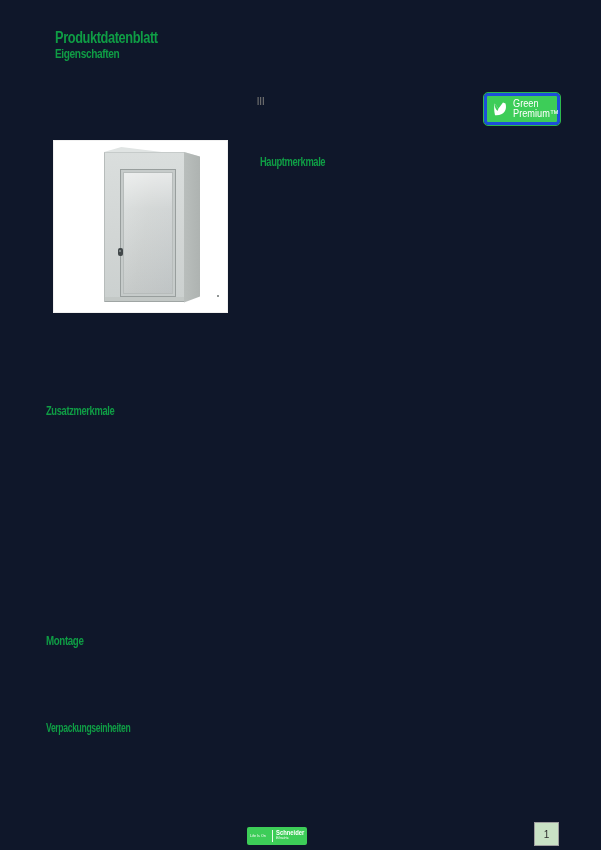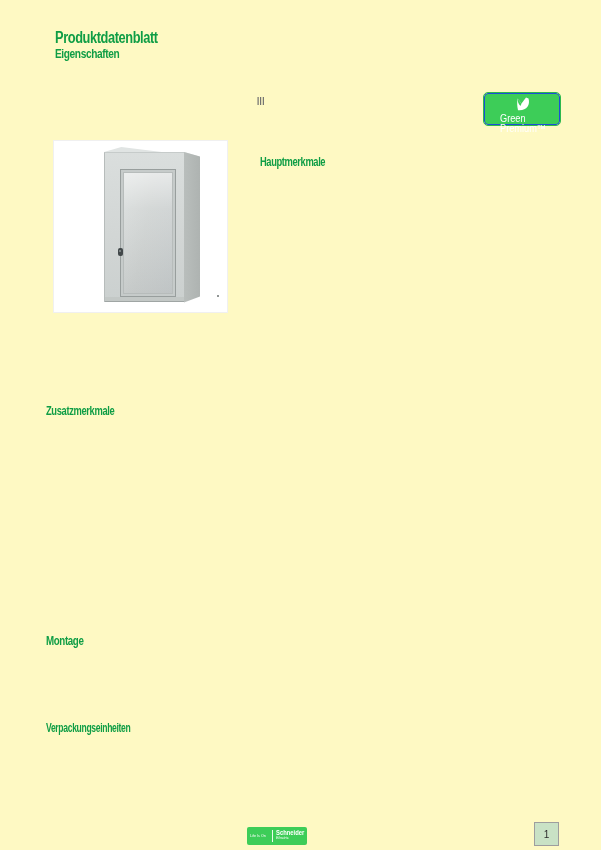--- a/index.html
+++ b/index.html
@@ -1,20 +1,20 @@
 <!DOCTYPE html>
 <html><head>
 <meta charset="utf-8">
 <style>
   html, body { margin: 0; padding: 0; background: #ffffff; }
   .page {
     position: relative;
     width: 601px;
     height: 850px;
-    background: #fef9c3;
+    background: #0f172a;
     overflow: hidden;
     font-family: "Liberation Sans", "DejaVu Sans", sans-serif;
   }
 
   
   .doc-title {
     position: absolute;
     left: 55px; top: 29px;
     color: #0f9d45;
     font-weight: bold;
@@ -51,28 +51,27 @@
     transform-origin: left top;
     white-space: nowrap;
   }
 
   
   .gp-badge {
     position: absolute;
     left: 484px; top: 93px;
     width: 76px; height: 32px;
     background: #3dcd58;
-    border: 1px solid #1d4ed8;
+    border: 3px solid #1d4ed8;
     outline: 1px solid #2db84d;
     border-radius: 4px;
     box-sizing: border-box;
     display: flex;
     align-items: center;
     padding-left: 4px;
-    flex-direction: column;
   }
   .gp-badge .leaf { width: 20px; height: 20px; flex: 0 0 auto; }
   .gp-text {
     color: #ffffff;
     font-size: 10px;
     line-height: 10px;
     font-weight: 500;
     margin-left: 2px;
     transform: scaleX(0.92);
     transform-origin: left center;

